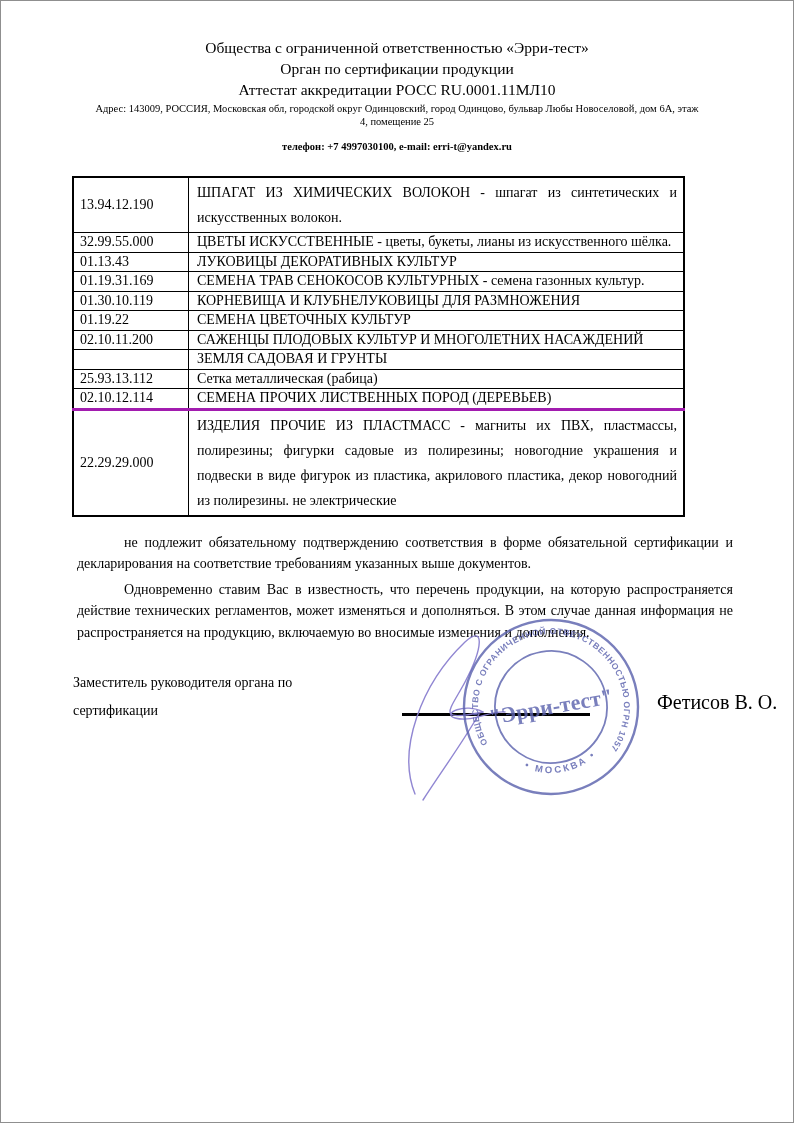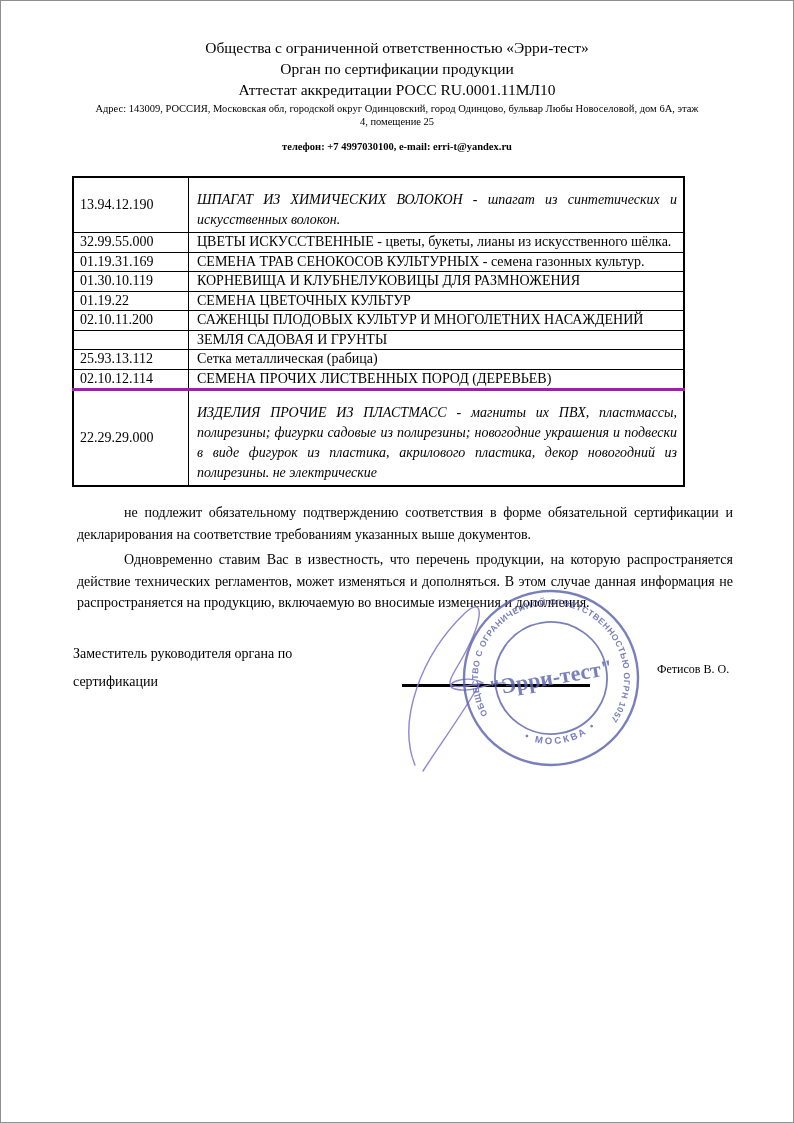--- a/index.html
+++ b/index.html
@@ -20,31 +20,31 @@
   .h-line{font-size:15.5px;line-height:21px;}
   .h-addr{font-size:10.5px;font-weight:normal;line-height:13px;max-width:610px;margin:2px auto 0;}
   .h-contacts{font-size:10.5px;font-weight:bold;line-height:13px;margin-top:12px;}
 
   
   .table-wrap{margin:23px 61px 0 72px;}
   table.products{border-collapse:collapse;width:613px;font-size:14px;border:2px solid #000;}
   table.products td{border:1.5px solid #000;vertical-align:middle;}
   td.code{width:104px;padding:0 4px 0 6px;line-height:18px;}
   td.desc{padding:0 6px 0 8px;line-height:18.5px;}
-  td.desc.justify{text-align:justify;line-height:20px;padding-top:12px;padding-bottom:2px;font-style:italic;}
+  td.desc.justify{text-align:justify;line-height:25px;padding-top:2px;padding-bottom:2px;}
   tr.thick-top td{border-top:3px solid #a21caf;}
 
   
   .paras{margin:15px 57px 0 73px;}
   .paras p{font-size:14px;line-height:21.5px;text-align:justify;text-indent:47px;margin:4px;}
 
   
   .sig-area{position:relative;height:470px;}
   .sig-title{position:absolute;left:73px;top:22px;width:252px;font-size:14px;line-height:28px;}
-  .sig-name{position:absolute;left:657px;top:44px;font-size:12px;}
+  .sig-name{position:absolute;left:657px;top:44px;font-size:20px;}
   .sig-line{position:absolute;left:402px;top:66px;width:188px;height:3px;background:#000;}
   .stamp-svg{position:absolute;left:456px;top:-35px;width:190px;height:190px;opacity:.82;}
   .stamp-svg circle{fill:none;stroke:var(--stamp-color);}
   .stamp-ring-text{fill:var(--stamp-color);font-family:"Liberation Sans", sans-serif;font-size:8.6px;letter-spacing:.6px;font-weight:bold;}
   .stamp-bottom-text{fill:var(--stamp-color);font-family:"Liberation Sans", sans-serif;font-size:9.5px;letter-spacing:2.5px;font-weight:bold;}
   .stamp-center{fill:var(--stamp-color);font-family:"Liberation Serif", serif;font-size:22px;font-weight:bold;}
   .sign-svg{position:absolute;left:393px;top:-25px;width:125px;height:185px;}
   .sign-svg path{fill:none;stroke:var(--sign-color);stroke-width:1.4;opacity:.95;stroke-linecap:round;}
 </style>
 </head>
@@ -63,20 +63,24 @@
 <div class="table-wrap">
   <table class="products">
     <tbody>
         <tr>
           <td class="code">13.94.12.190</td>
           <td class="desc justify">ШПАГАТ ИЗ ХИМИЧЕСКИХ ВОЛОКОН - шпагат из синтетических и искусственных волокон.</td>
         </tr>
         <tr>
           <td class="code">32.99.55.000</td>
           <td class="desc">ЦВЕТЫ ИСКУССТВЕННЫЕ - цветы, букеты, лианы из искусственного шёлка.</td>
+        </tr>
+        <tr>
+          <td class="code">01.13.43</td>
+          <td class="desc">ЛУКОВИЦЫ ДЕКОРАТИВНЫХ КУЛЬТУР</td>
         </tr>
         <tr>
           <td class="code">01.19.31.169</td>
           <td class="desc">СЕМЕНА ТРАВ СЕНОКОСОВ КУЛЬТУРНЫХ - семена газонных культур.</td>
         </tr>
         <tr>
           <td class="code">01.30.10.119</td>
           <td class="desc">КОРНЕВИЩА И КЛУБНЕЛУКОВИЦЫ ДЛЯ РАЗМНОЖЕНИЯ</td>
         </tr>
         <tr>

